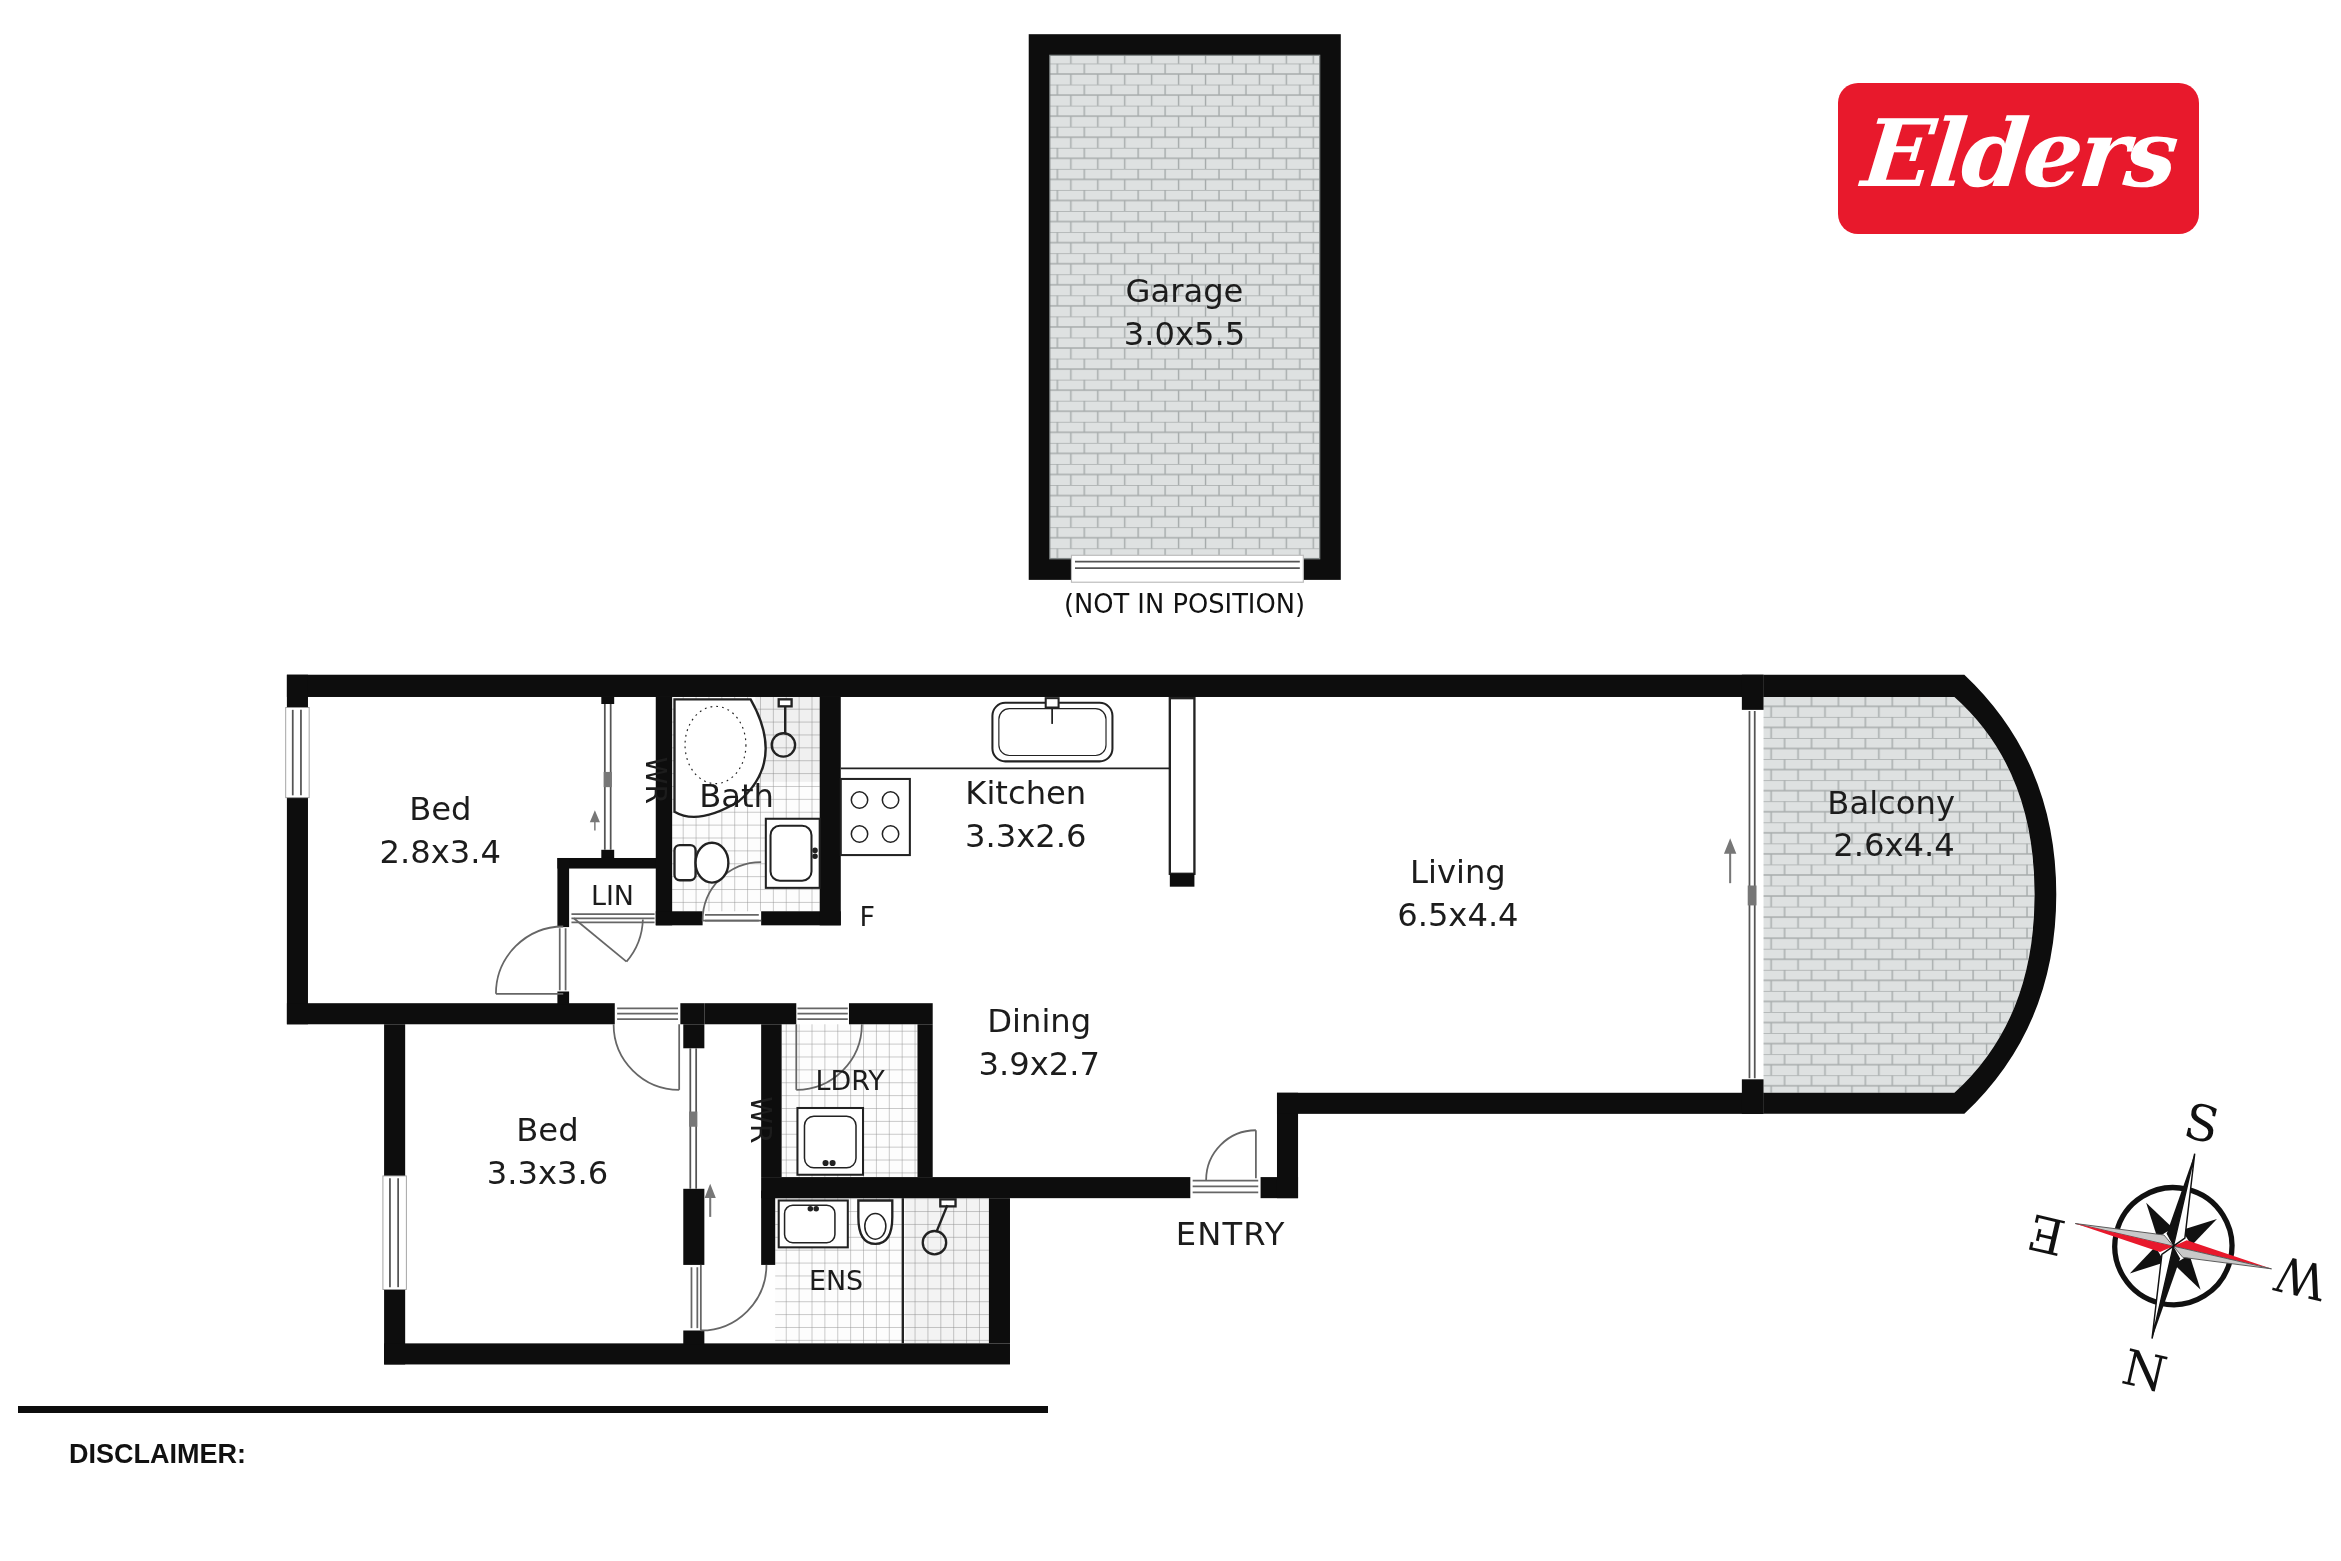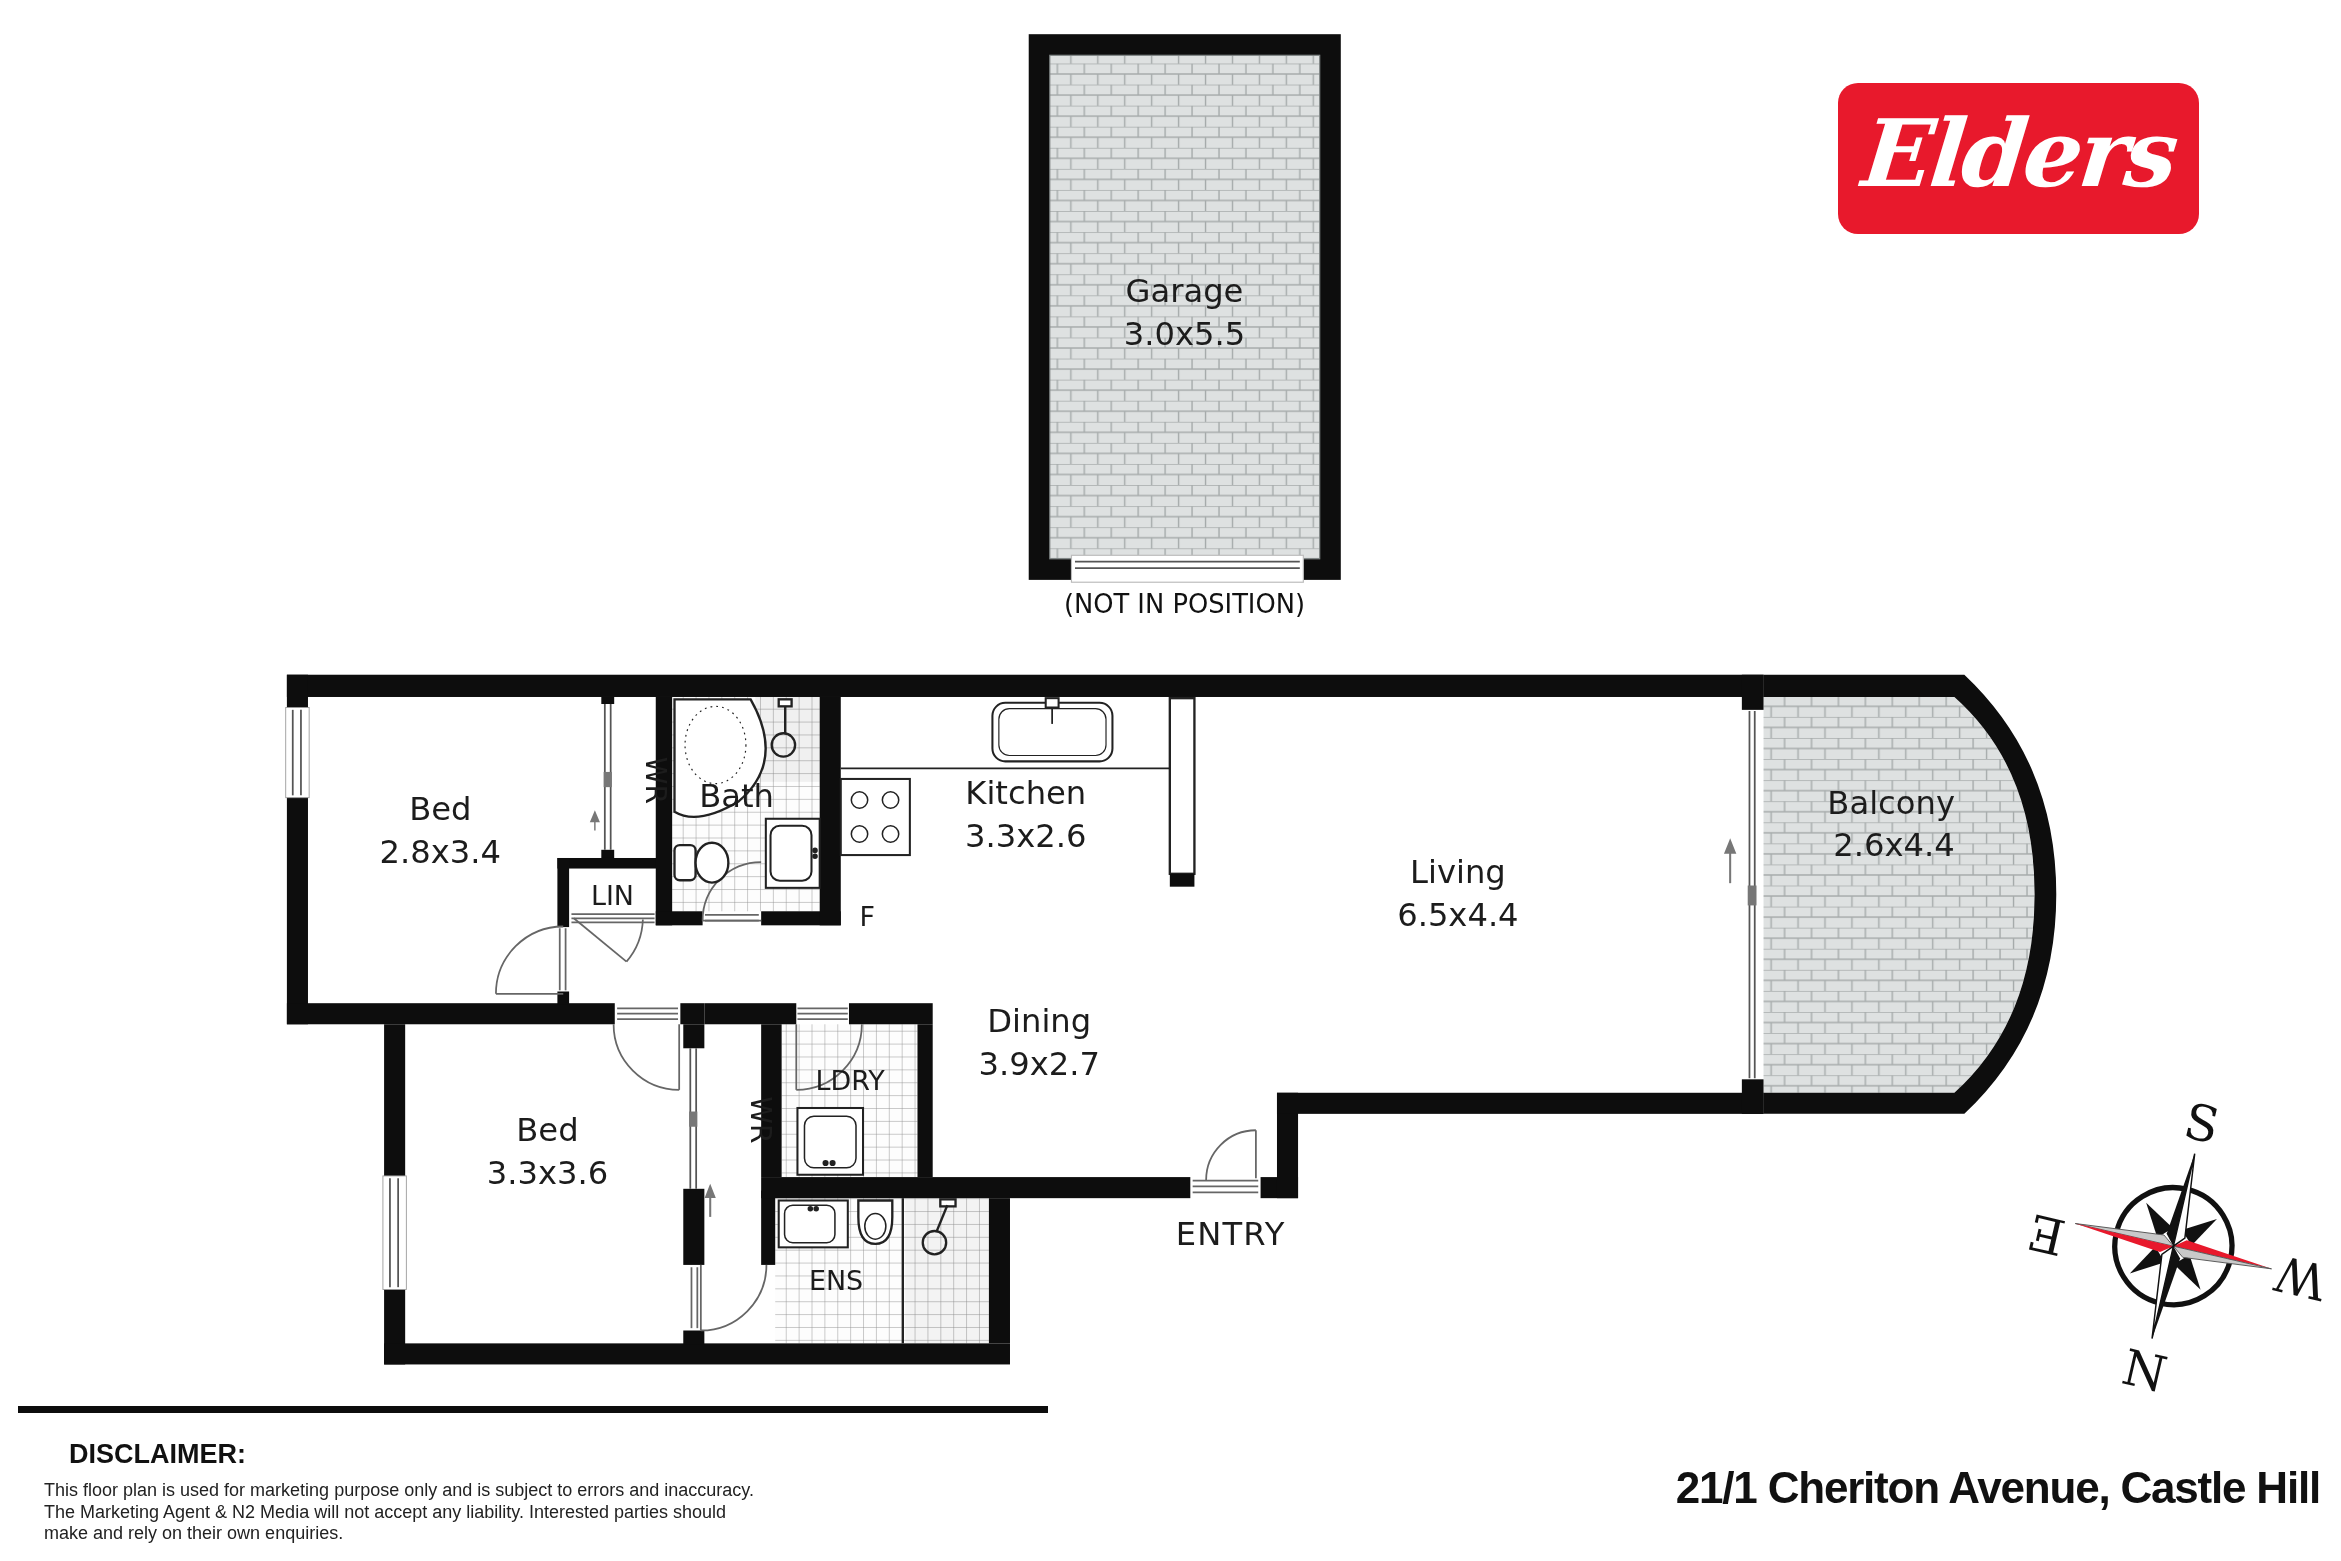--- a/index.html
+++ b/index.html
@@ -335,19 +335,15 @@
       <text class="compass-letter" text-anchor="middle" transform="translate(224,-26) rotate(180)">W</text>
     </g>
   </svg>
 
   <div class="logo">
     <span>Elders</span>
   </div>
 
   <div class="rule"></div>
   <div class="disclaimer-title">DISCLAIMER:</div>
-  <div class="disclaimer-body">This floor plan is used for marketing purpose only and is subject to errors and inaccuracy.
-The Marketing Agent &amp; N2 Media will not accept any liability. Interested parties should
-make and rely on their own enquiries.</div>
-  <div class="address">21/1 Cheriton Avenue, Castle Hill</div>
 
 </div>
 
 
 </body></html>

